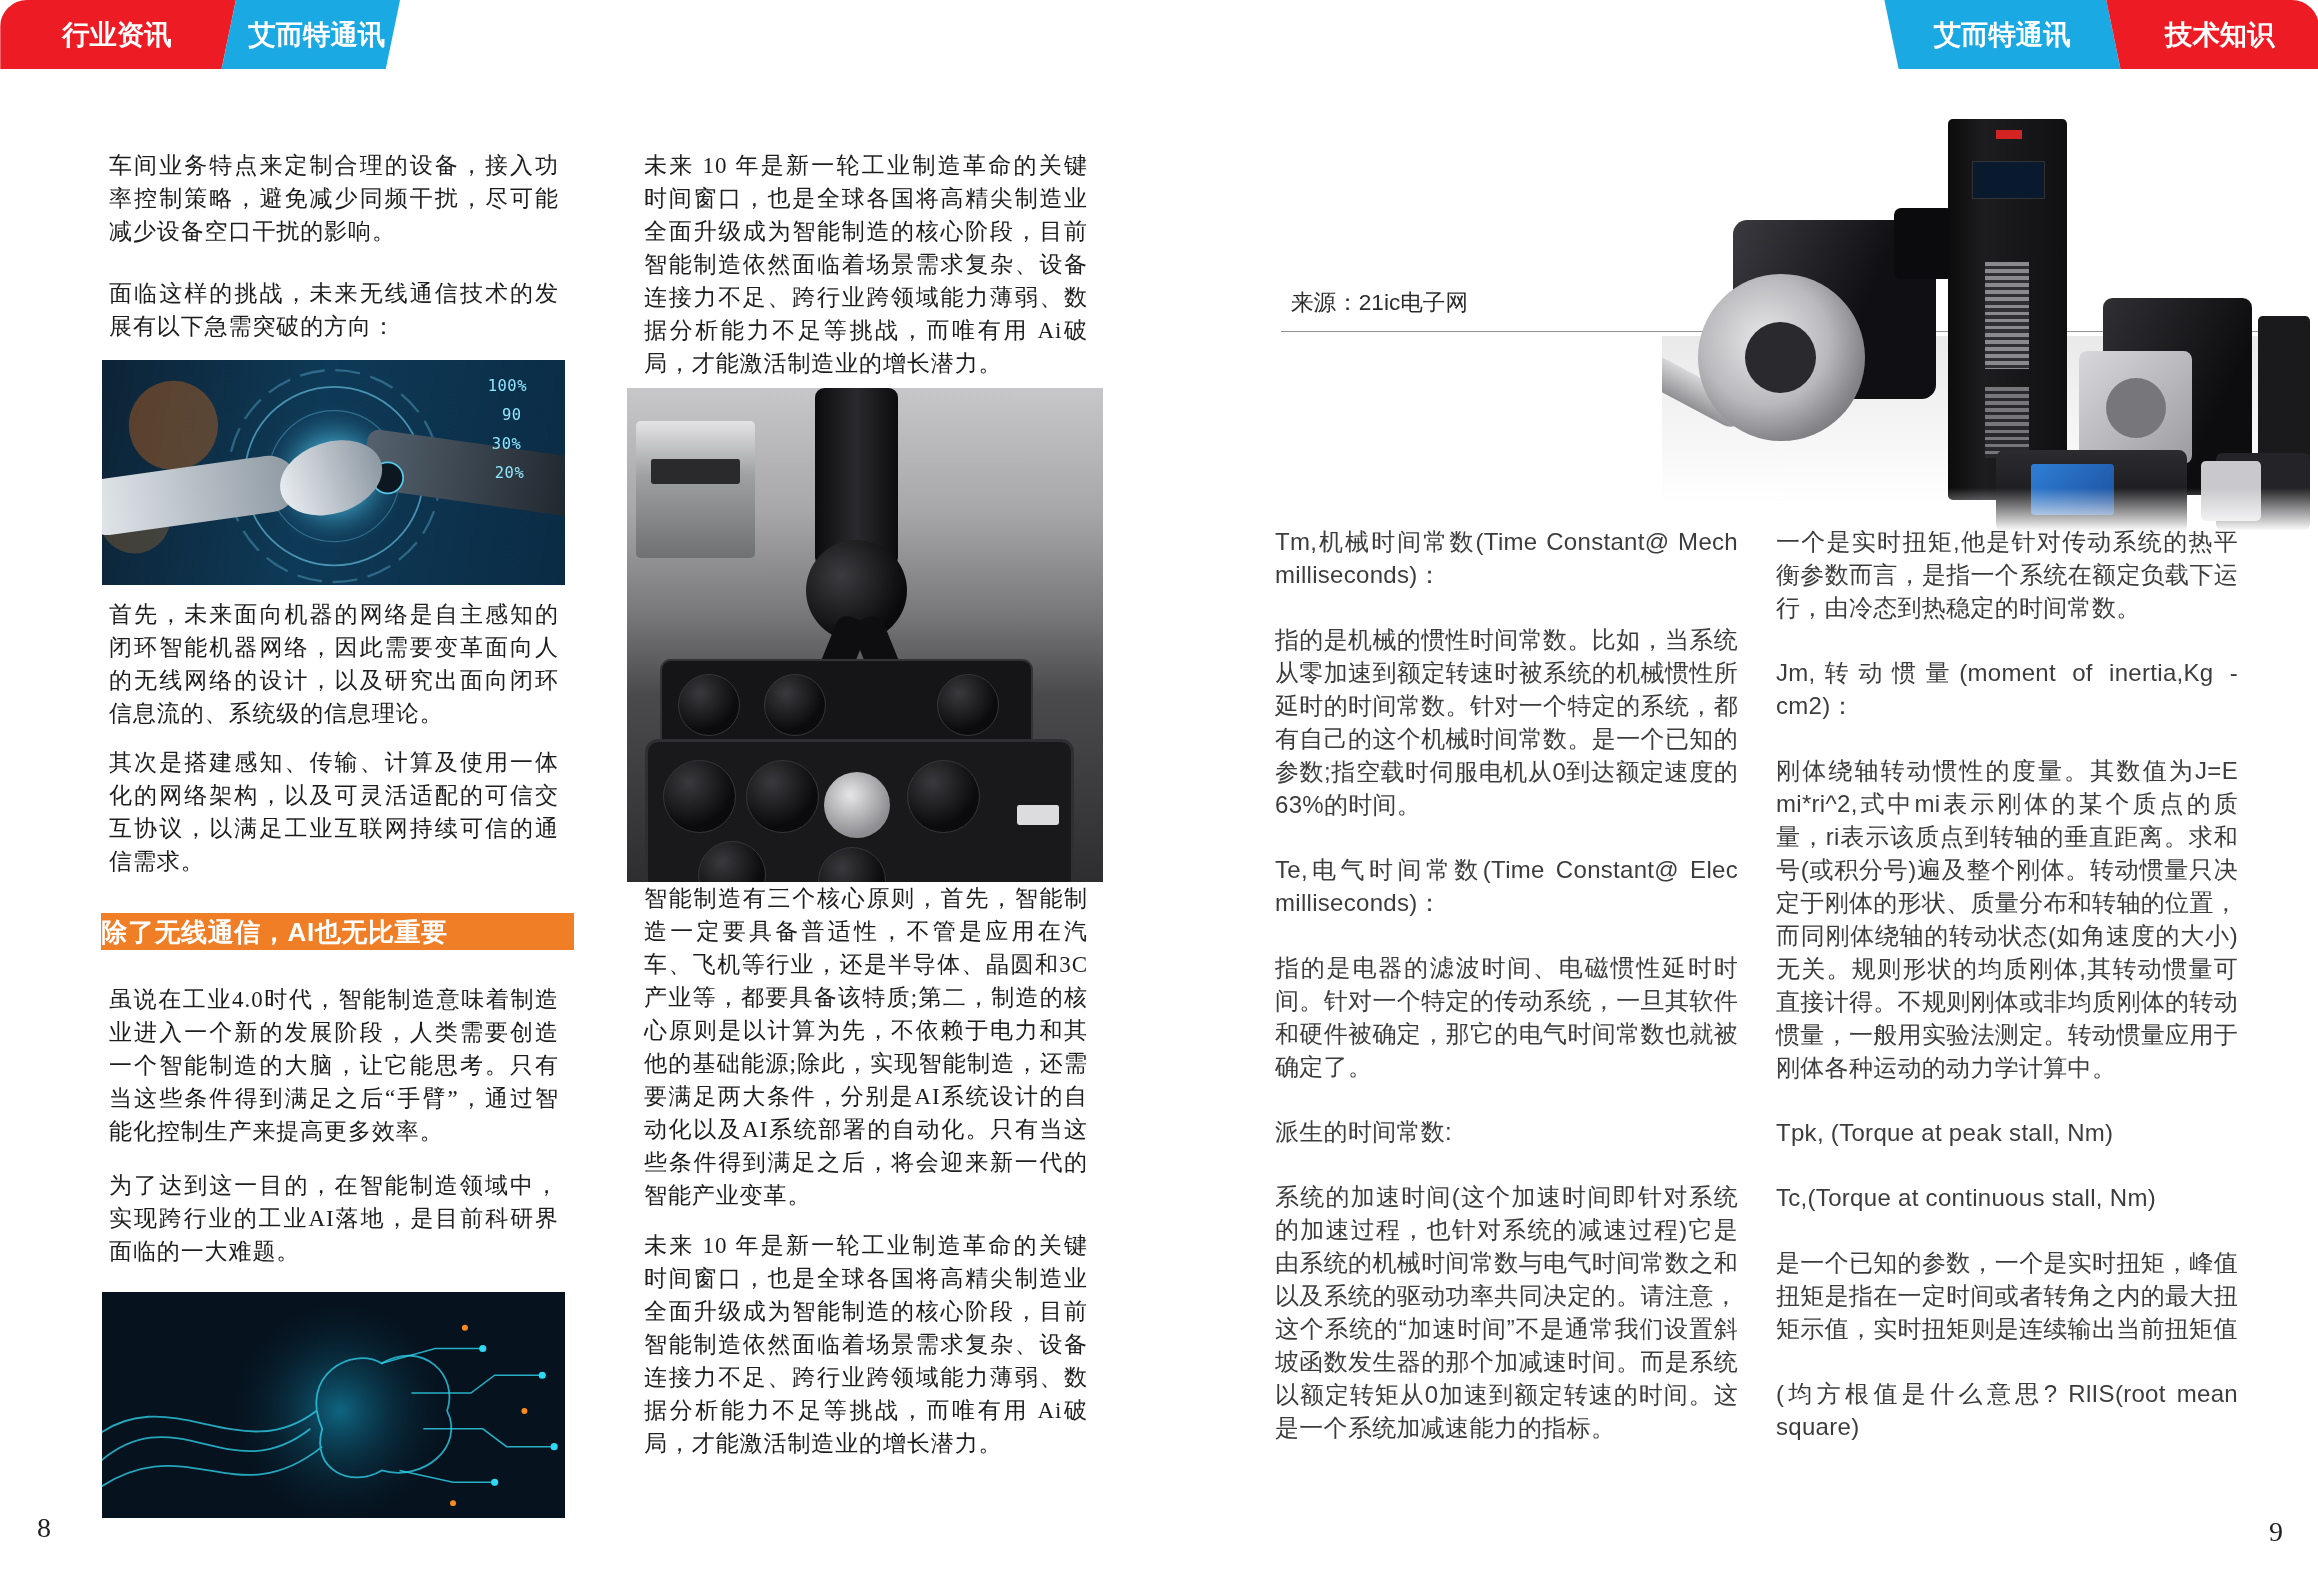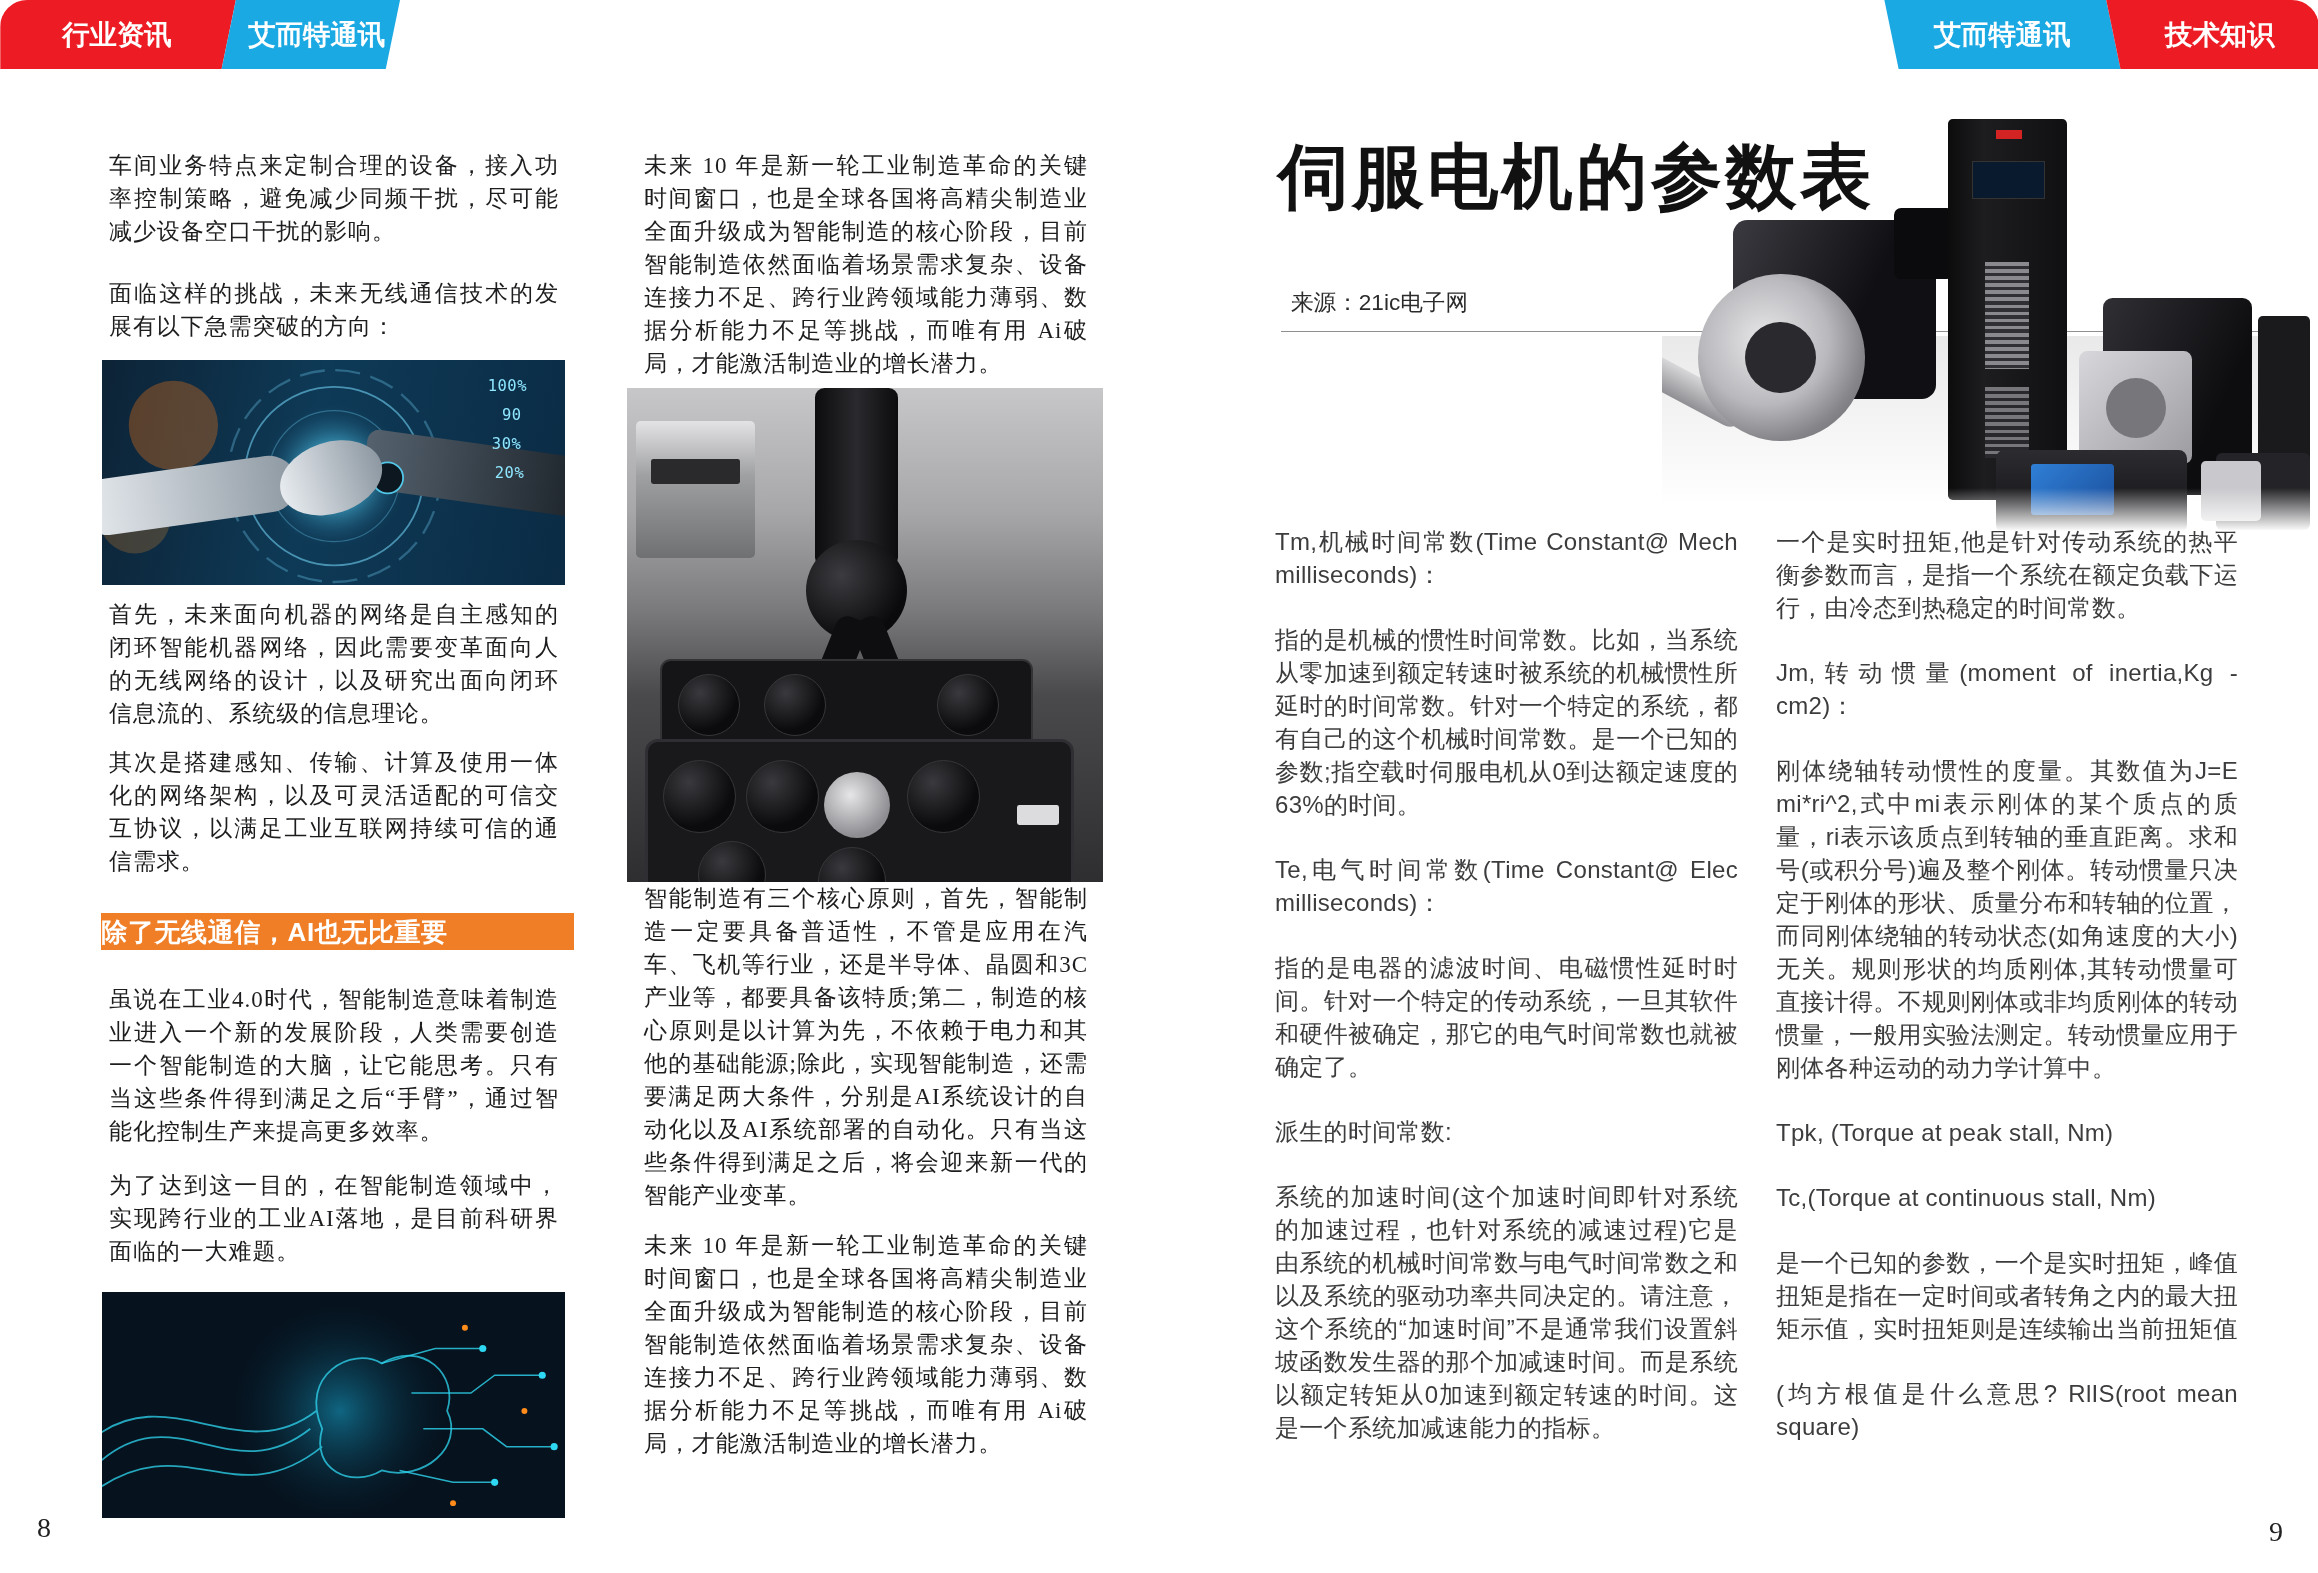--- a/index.html
+++ b/index.html
@@ -240,21 +240,20 @@
       <div class="gr-cup"></div>
       <div class="gr-tag"></div>
     </div>
 
     <p class="p2">智能制造有三个核心原则，首先，智能制造一定要具备普适性，不管是应用在汽车、飞机等行业，还是半导体、晶圆和3C产业等，都要具备该特质;第二，制造的核心原则是以计算为先，不依赖于电力和其他的基础能源;除此，实现智能制造，还需要满足两大条件，分别是AI系统设计的自动化以及AI系统部署的自动化。只有当这些条件得到满足之后，将会迎来新一代的智能产业变革。</p>
     <p class="p3">未来 10 年是新一轮工业制造革命的关键时间窗口，也是全球各国将高精尖制造业全面升级成为智能制造的核心阶段，目前智能制造依然面临着场景需求复杂、设备连接力不足、跨行业跨领域能力薄弱、数据分析能力不足等挑战，而唯有用 Ai破局，才能激活制造业的增长潜力。</p>
   </div>
 
   <div class="pagenum pn-left">8</div>
 
-  <div class="right-title">伺服电机的参数表</div>
   <div class="right-source">来源：21ic电子网</div>
   <div class="right-rule"></div>
 
   <div class="photo-servo">
     <div class="sv-haze"></div>
     <div class="sv-m1-body"></div>
     <div class="sv-m1-cap"></div>
     <div class="sv-m1-shaft"></div>
     <div class="sv-m1-flange"></div>
     <div class="sv-m1-hub"></div>

